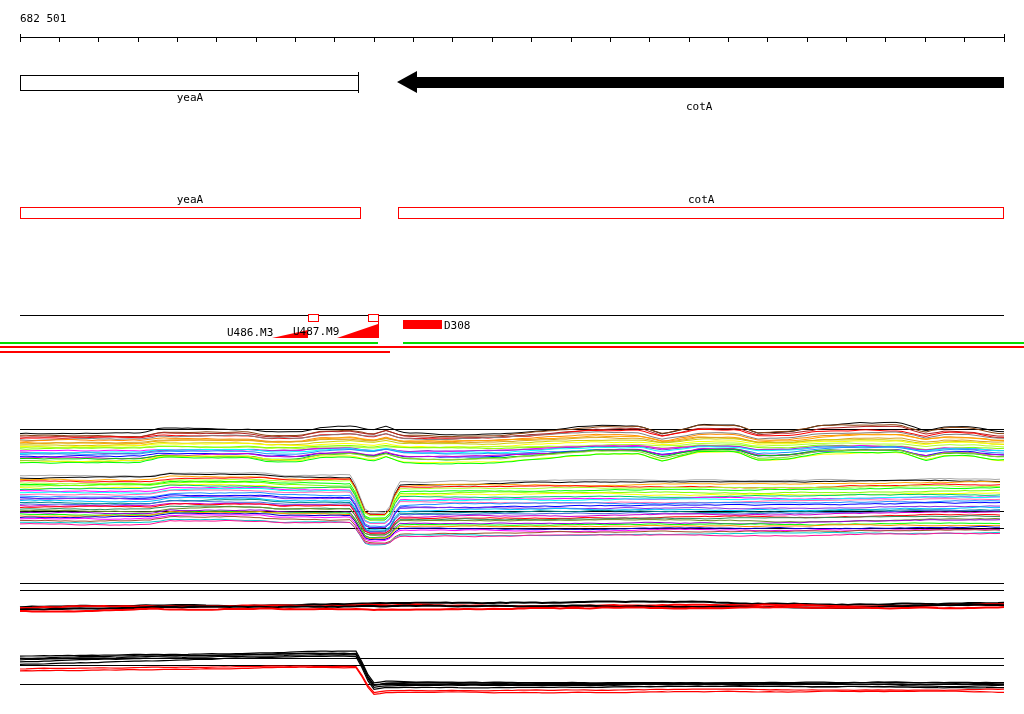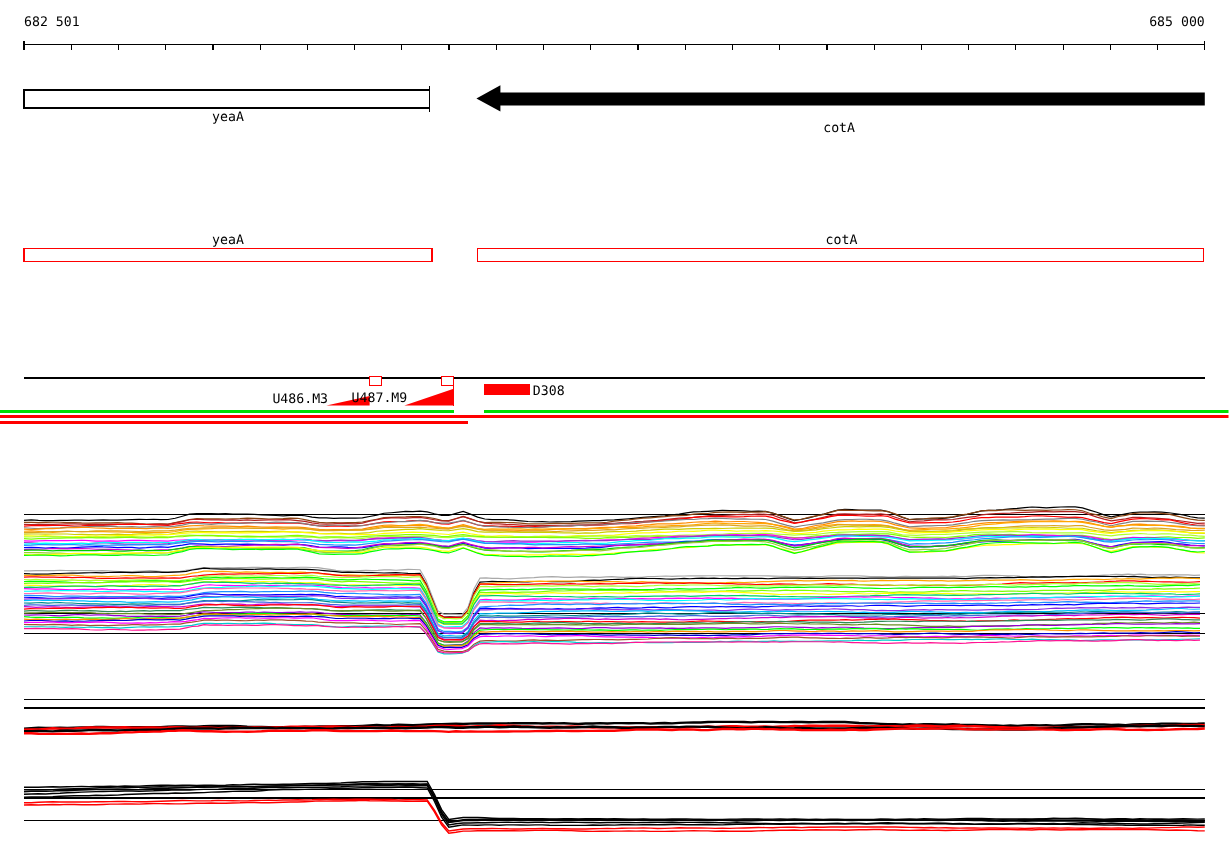--- a/index.html
+++ b/index.html
@@ -9,21 +9,20 @@
   #ruler-start{left:20px;}
   #ruler-end{left:0;width:1004px;text-align:right;}
   svg{position:absolute;left:0;top:0;}
   text{font-family:"DejaVu Sans Mono","Liberation Mono",monospace;}
 </style>
 </head>
 <body>
 
 <div class="screen">
   <span id="ruler-start" class="ruler-label">682 501</span>
-  <span id="ruler-end" class="ruler-label">685 000</span>
   <svg id="scene" width="1024" height="714">
       <line x1="20" y1="37" x2="1004" y2="37" stroke="#000000" stroke-width="1" shape-rendering="crispEdges"></line>
       <line x1="20" y1="34" x2="20" y2="42" stroke="#000" stroke-width="1" shape-rendering="crispEdges"></line>
       <line x1="59.36" y1="37" x2="59.36" y2="42" stroke="#000" stroke-width="1" shape-rendering="crispEdges"></line>
       <line x1="98.72" y1="37" x2="98.72" y2="42" stroke="#000" stroke-width="1" shape-rendering="crispEdges"></line>
       <line x1="138.07999999999998" y1="37" x2="138.07999999999998" y2="42" stroke="#000" stroke-width="1" shape-rendering="crispEdges"></line>
       <line x1="177.44" y1="37" x2="177.44" y2="42" stroke="#000" stroke-width="1" shape-rendering="crispEdges"></line>
       <line x1="216.8" y1="37" x2="216.8" y2="42" stroke="#000" stroke-width="1" shape-rendering="crispEdges"></line>
       <line x1="256.15999999999997" y1="37" x2="256.15999999999997" y2="42" stroke="#000" stroke-width="1" shape-rendering="crispEdges"></line>
       <line x1="295.52" y1="37" x2="295.52" y2="42" stroke="#000" stroke-width="1" shape-rendering="crispEdges"></line>

